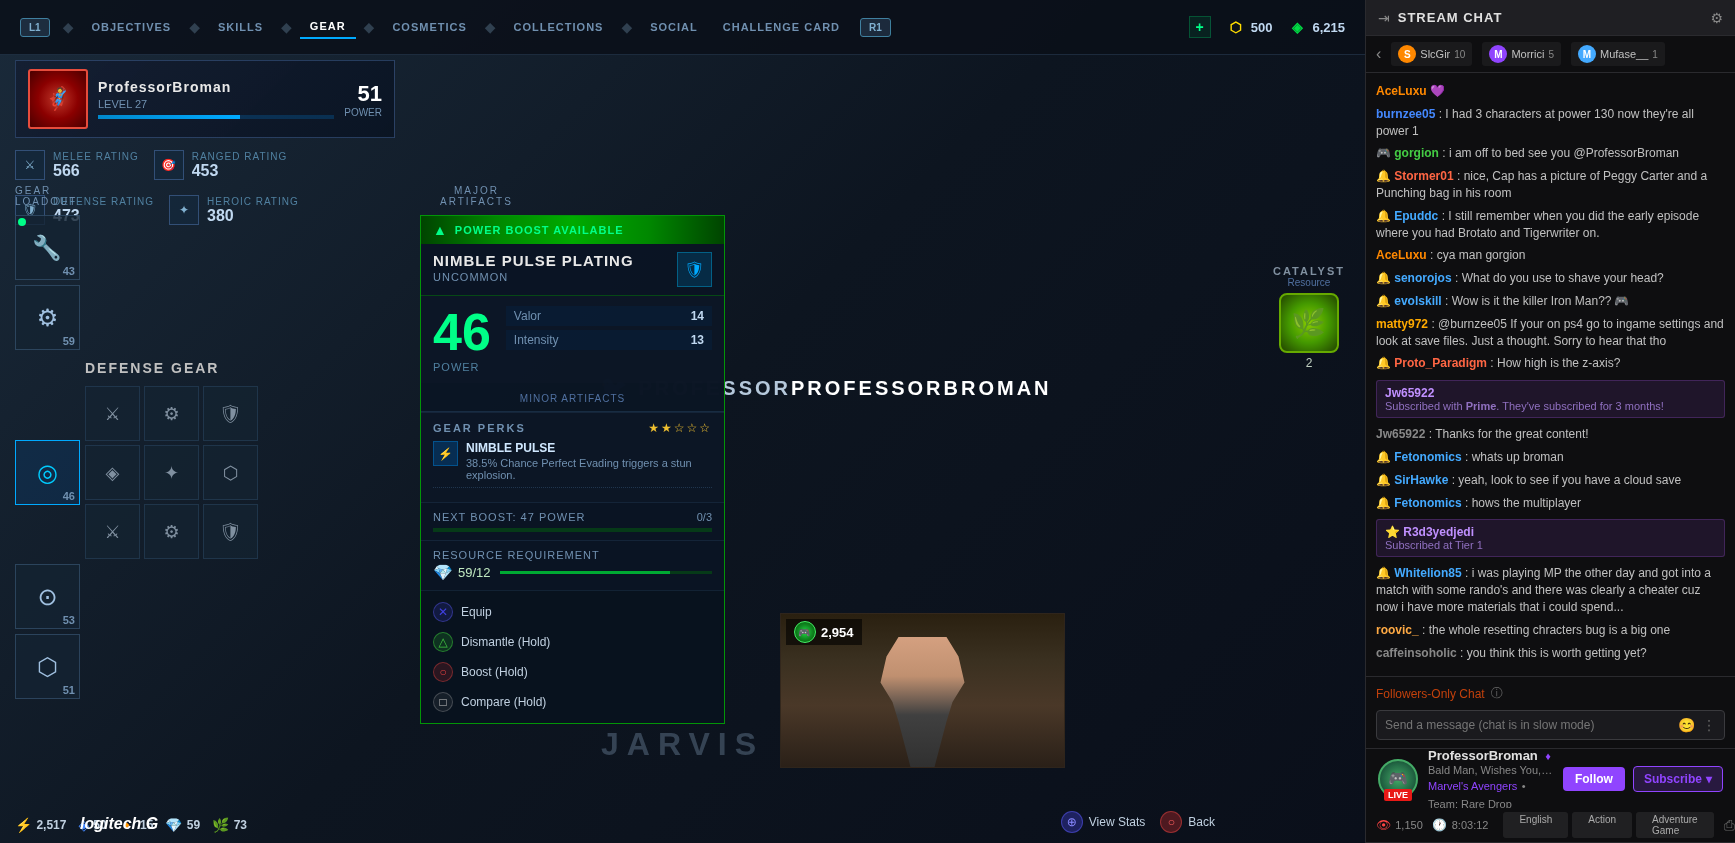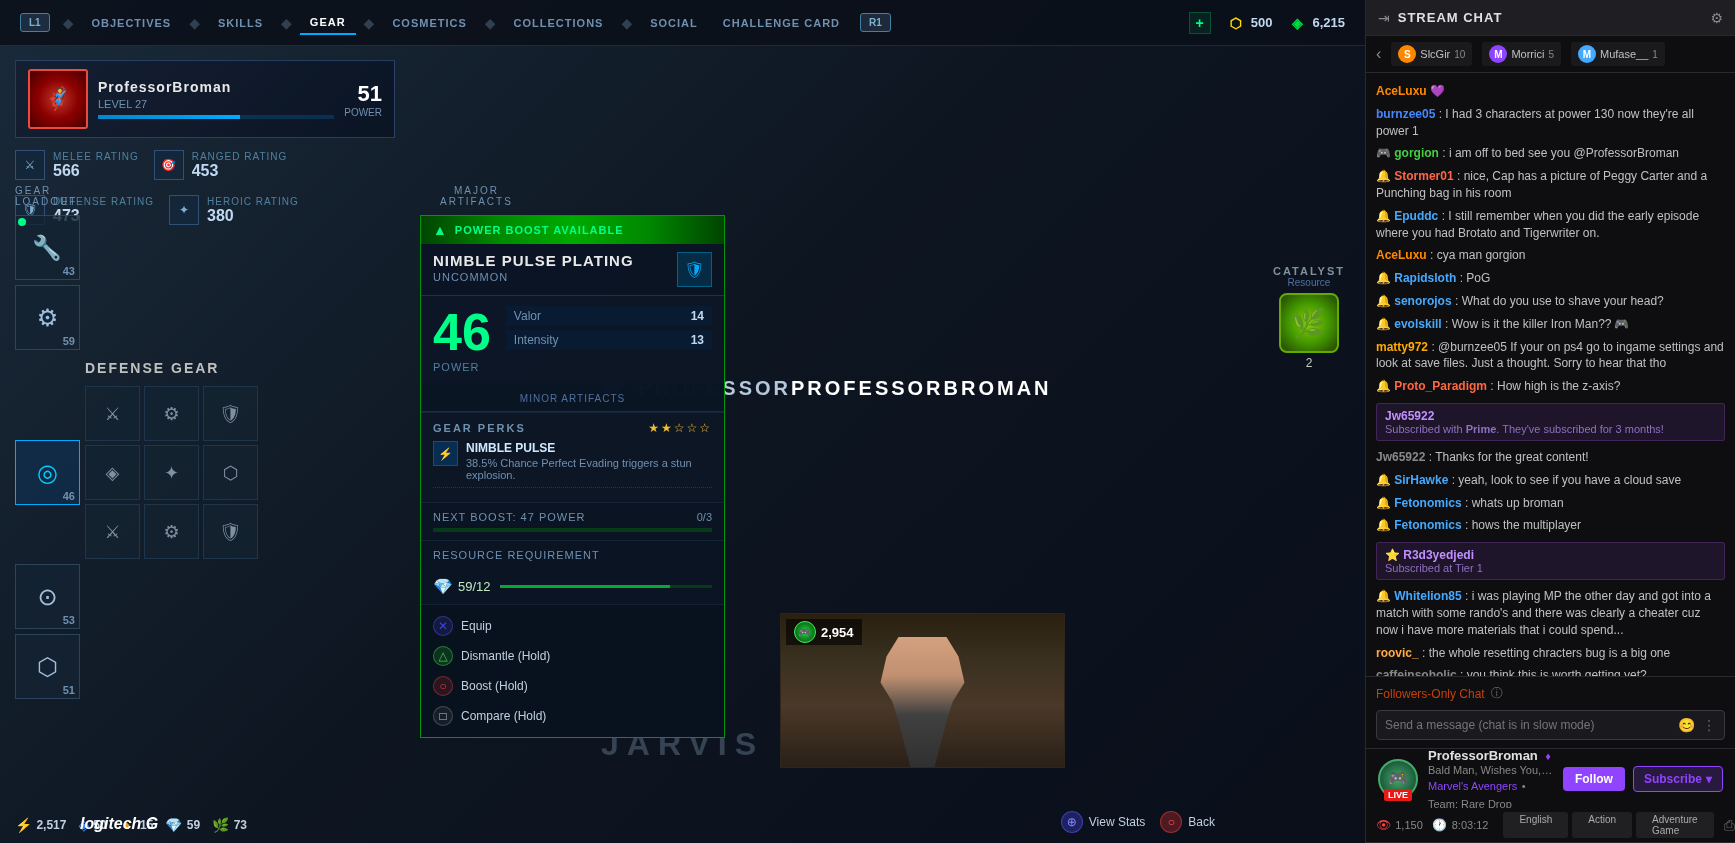--- a/index.html
+++ b/index.html
@@ -27,21 +27,21 @@
       background: linear-gradient(135deg, #1a2a3a 0%, #0d1520 50%, #0a0f1a 100%);
       overflow: hidden;
     }
 
     
     .top-nav {
       position: absolute;
       top: 0;
       left: 0;
       right: 0;
-      height: 46px;
+      height: 55px;
       background: rgba(10,15,25,0.85);
       display: flex;
       align-items: center;
       padding: 0 20px;
       gap: 5px;
       z-index: 10;
       border-bottom: 1px solid rgba(100,150,200,0.2);
     }
 
     .nav-button {
@@ -596,21 +596,21 @@
       padding: 8px 12px;
       background: rgba(10,20,35,0.9);
       border-top: 1px solid rgba(60,100,140,0.2);
     }
 
     .resource-req-title {
       color: #7090b0;
       font-size: 11px;
       text-transform: uppercase;
       letter-spacing: 1px;
-      margin-bottom: 16px;
+      margin-bottom: 2px;
     }
 
     .resource-req-item {
       display: flex;
       align-items: center;
       gap: 5px;
     }
 
     .resource-req-icon {
       font-size: 16px;
@@ -1616,24 +1616,20 @@
       <div class="chat-msg">
         <span class="msg-username" style="color:#44aaff">🔔 Epuddc</span>
         <span class="msg-text">: I still remember when you did the early episode where you had Brotato and Tigerwriter on.</span>
       </div>
 
       <div class="chat-msg">
         <span class="msg-username" style="color:#ff8800">AceLuxu</span>
         <span class="msg-text">: cya man gorgion</span>
       </div>
 
-      <div class="chat-msg">
-        <span class="msg-username" style="color:#44aaff">🔔 Rapidsloth</span>
-        <span class="msg-text">: PoG</span>
-      </div>
 
       <div class="chat-msg">
         <span class="msg-username" style="color:#44aaff">🔔 senorojos</span>
         <span class="msg-text">: What do you use to shave your head?</span>
       </div>
 
       <div class="chat-msg">
         <span class="msg-username" style="color:#44aaff">🔔 evolskill</span>
         <span class="msg-text">: Wow is it the killer Iron Man?? 🎮</span>
       </div>
@@ -1652,27 +1648,27 @@
         <div class="sub-name">Jw65922</div>
         <div class="sub-text">Subscribed with <strong>Prime</strong>. They've subscribed for 3 months!</div>
       </div>
 
       <div class="chat-msg">
         <span class="msg-username" style="color:#888">Jw65922</span>
         <span class="msg-text">: Thanks for the great content!</span>
       </div>
 
       <div class="chat-msg">
+        <span class="msg-username" style="color:#44aaff">🔔 Fetonomics</span>
+        <span class="msg-text">: whats up broman</span>
+      </div>
+
+      <div class="chat-msg">
         <span class="msg-username" style="color:#44aaff">🔔 SirHawke</span>
         <span class="msg-text">: yeah, look to see if you have a cloud save</span>
-      </div>
-
-      <div class="chat-msg">
-        <span class="msg-username" style="color:#44aaff">🔔 Fetonomics</span>
-        <span class="msg-text">: whats up broman</span>
       </div>
 
       <div class="chat-msg">
         <span class="msg-username" style="color:#44aaff">🔔 Fetonomics</span>
         <span class="msg-text">: hows the multiplayer</span>
       </div>
 
       <div class="sub-notification">
         <div class="sub-name">⭐ R3d3yedjedi</div>
         <div class="sub-text">Subscribed at Tier 1</div>

